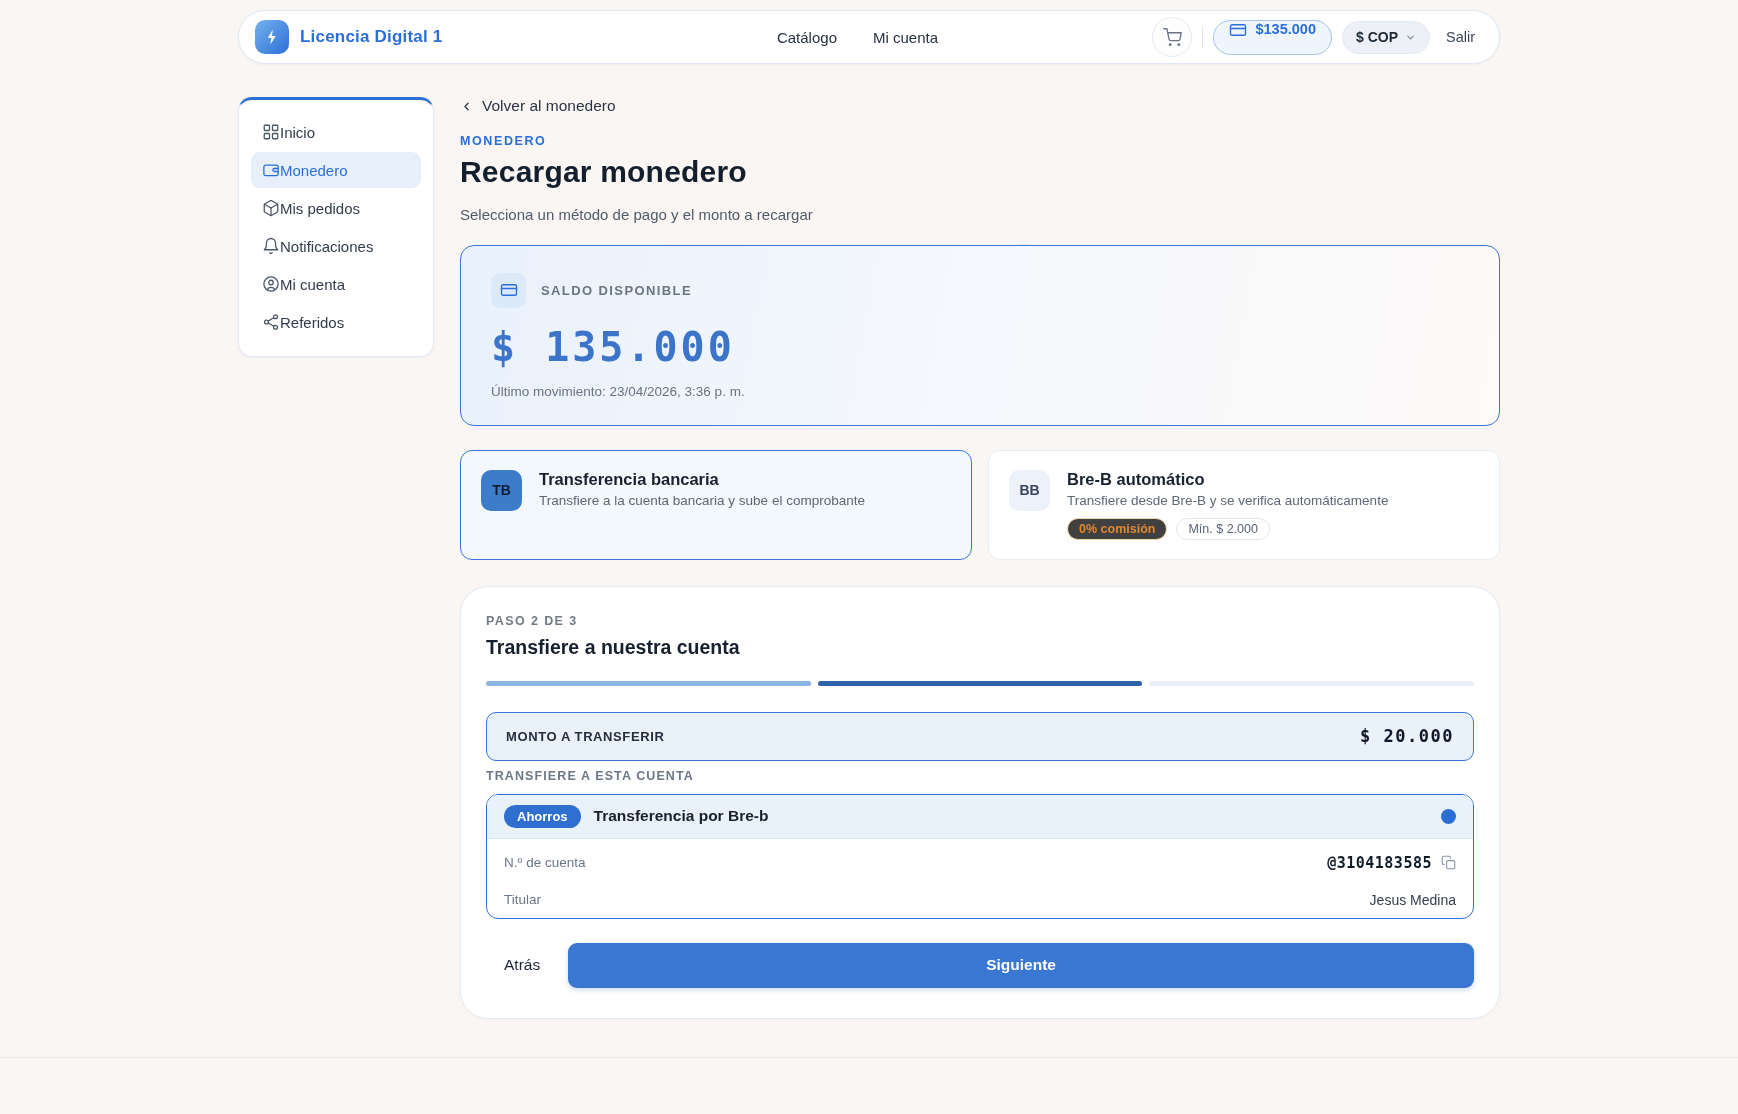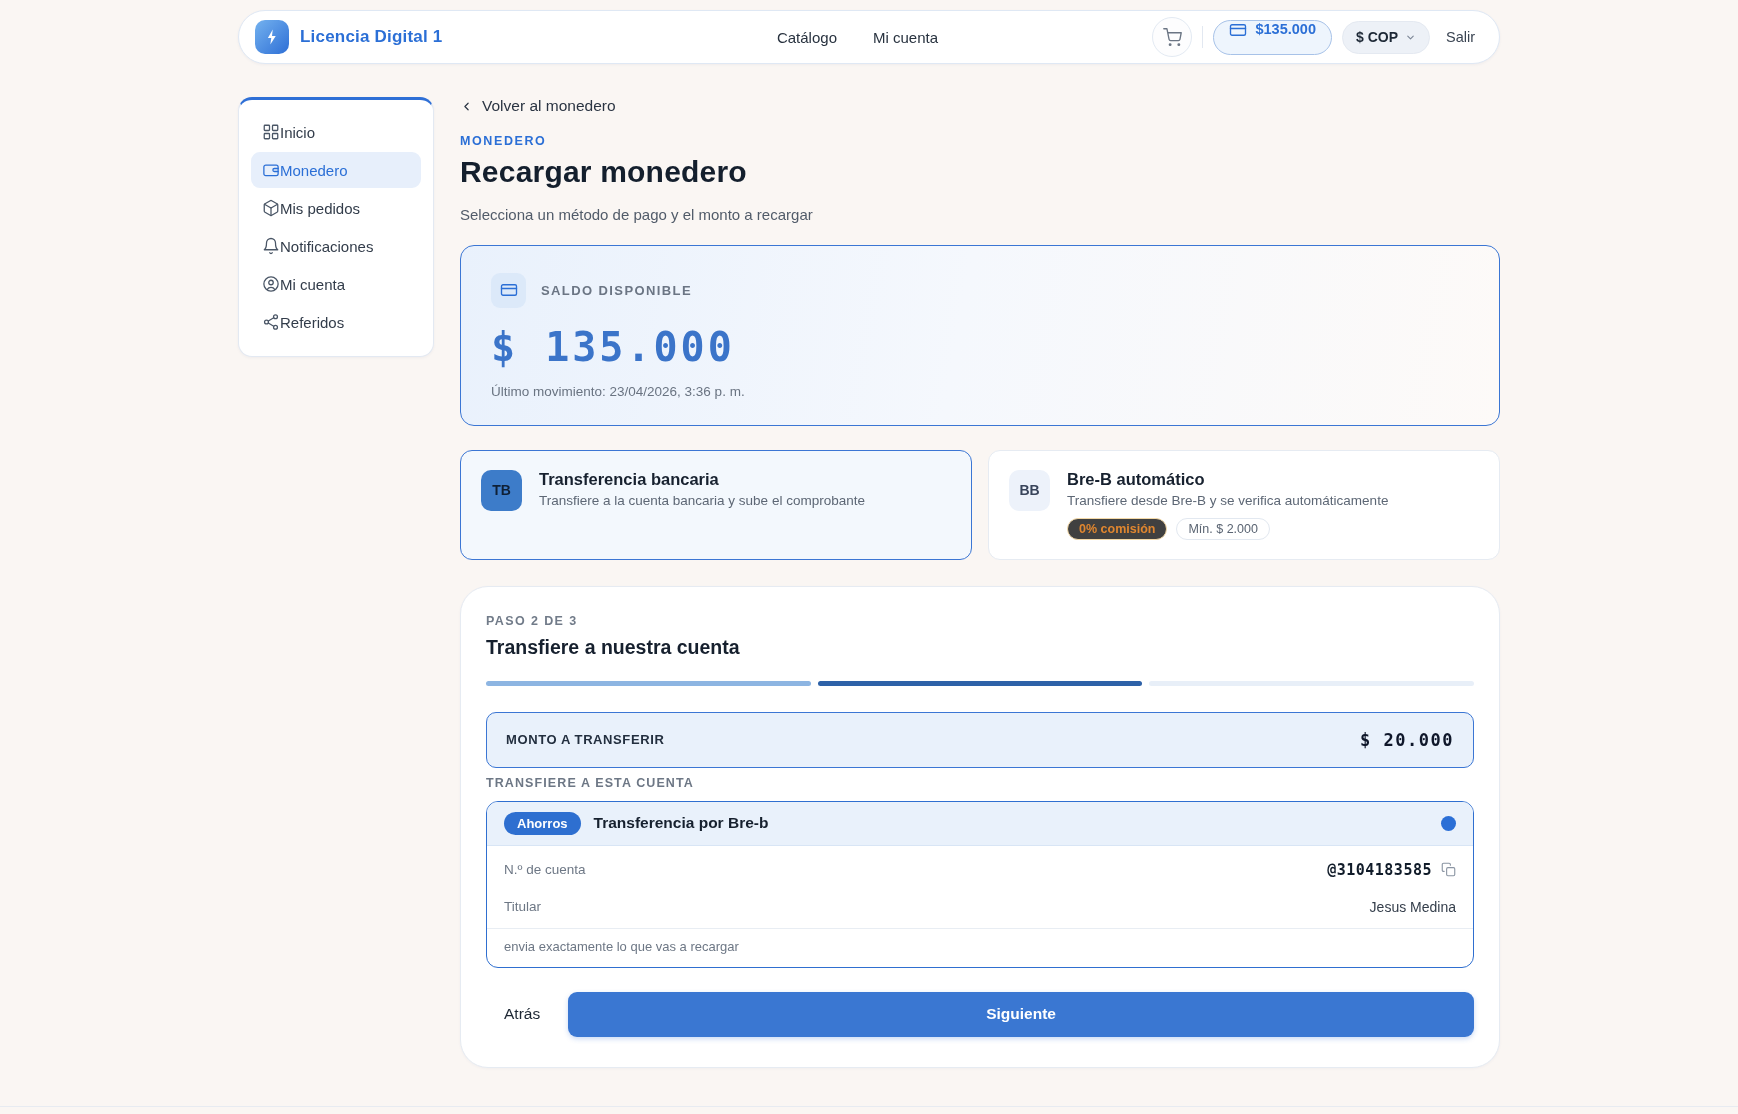--- a/index.html
+++ b/index.html
@@ -136,21 +136,21 @@
     box-shadow:0 1px 3px rgba(30,60,120,.04);
   }
   .step-label { font-size:12.5px; letter-spacing:1.4px; color:#717b89; font-weight:600; }
   .step-title { margin-top:8px; font-size:19.5px; font-weight:800; color:#16202e; }
   .progress { margin-top:22px; display:flex; gap:7px; height:5px; }
   .progress .seg { flex:1; border-radius:3px; }
   .seg.done { background:#8db5e2; }
   .seg.current { background:#2e62a8; }
   .seg.todo { background:#e8eff8; }
   .amount-box {
-    margin-top:26px; height:56px;
+    margin-top:26px; height:49px;
     border:1.5px solid #3b76d4; background:#e9f1fb; border-radius:10px;
     display:flex; align-items:center; justify-content:space-between;
     padding:0 19px; cursor:text;
   }
   .amount-box .lbl { font-size:13px; font-weight:bold; letter-spacing:.6px; color:#232f3f; }
   .amount-box .val {
     font-family:"DejaVu Sans Mono", monospace; font-weight:bold;
     font-size:17px; color:#0f172a; letter-spacing:1.5px;
   }
   .account-label { margin-top:8px; font-size:12.5px; letter-spacing:1.1px; color:#6d7785; font-weight:600; }
@@ -398,21 +398,20 @@
                       <rect x="9" y="9" width="13" height="13" rx="2"></rect>
                       <path d="M5 15H4a2 2 0 0 1-2-2V4a2 2 0 0 1 2-2h9a2 2 0 0 1 2 2v1"></path>
                     </svg>
                 </span>
               </span>
             </div>
             <div class="acc-row">
               <span class="k">Titular</span>
               <span class="v">Jesus Medina</span>
             </div>
-            <div class="acc-note">envia exactamente lo que vas a recargar</div>
           </div>
         </div>
 
         <div class="btn-row">
           <button class="btn-back">Atrás</button>
           <button class="btn-next">Siguiente</button>
         </div>
       </section>
     </main>
   </div>

